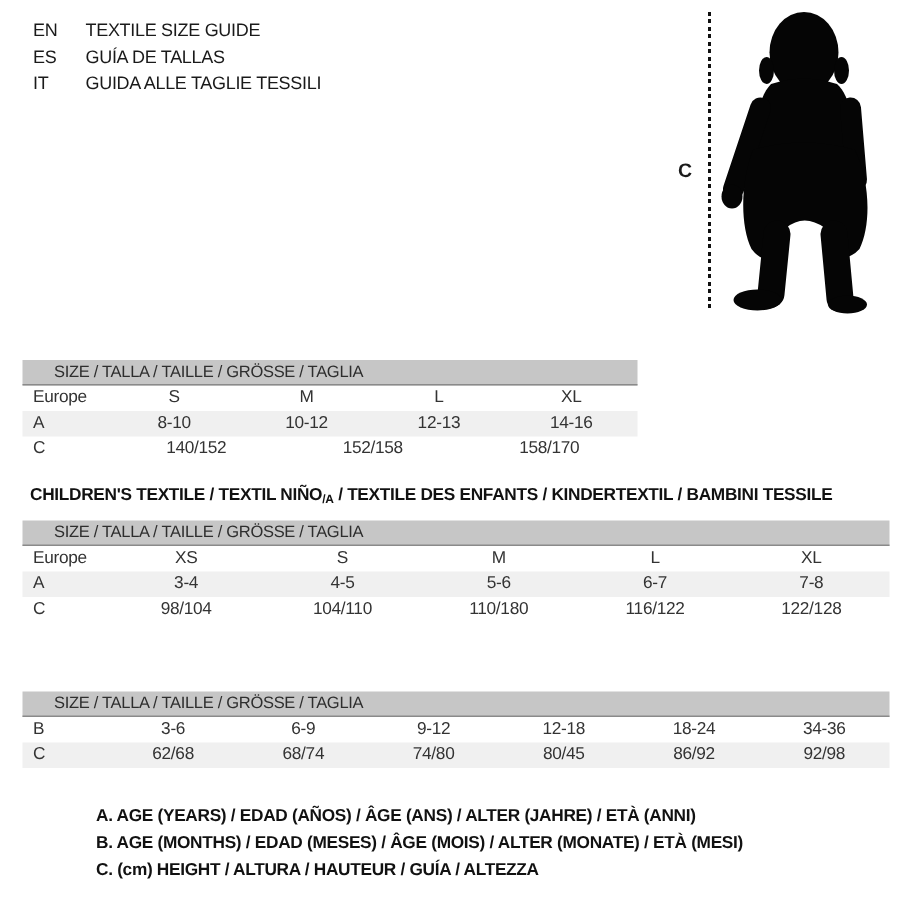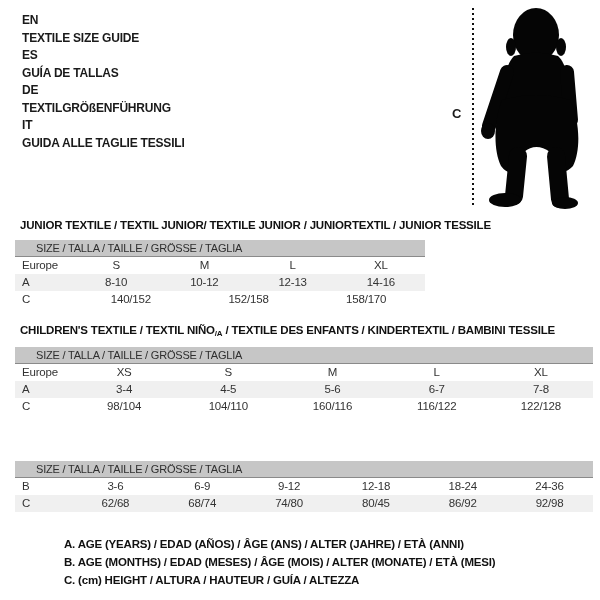--- a/index.html
+++ b/index.html
@@ -3,21 +3,21 @@
 <meta charset="utf-8">
 <style>
   html,body{margin:0;padding:0;background:#ffffff;}
   #page{
     position:relative;width:600px;height:600px;background:#ffffff;overflow:hidden;
     font-family:"Liberation Sans","DejaVu Sans",sans-serif;
     color:#1a1a1a;letter-spacing:-0.2px;
   }
   
   .lang-list{position:absolute;left:22px;top:12px;}
-  .lang-row{display:flex;line-height:17.5px;font-weight:bold;font-size:12px;flex-direction:column;}
+  .lang-row{display:flex;line-height:17.5px;font-weight:normal;font-size:12px;}
   .lang-code{width:35px;}
   .lang-label{white-space:nowrap;}
   
   .measure-line{
     position:absolute;left:472px;top:8px;width:2px;height:198px;
     background:repeating-linear-gradient(to bottom,#111 0 2.5px,transparent 2.5px 5px);
   }
   .height-label{position:absolute;left:452px;top:106px;font-weight:bold;font-size:13px;}
   .baby-svg{position:absolute;left:480px;top:4px;}
   
@@ -48,24 +48,20 @@
   <div class="lang-list">
     <div class="lang-row">
       <span class="lang-code">EN</span>
       <span class="lang-label">TEXTILE SIZE GUIDE</span>
     </div>
     <div class="lang-row">
       <span class="lang-code">ES</span>
       <span class="lang-label">GUÍA DE TALLAS</span>
     </div>
     <div class="lang-row">
-      <span class="lang-code">DE</span>
-      <span class="lang-label">TEXTILGRÖßENFÜHRUNG</span>
-    </div>
-    <div class="lang-row">
       <span class="lang-code">IT</span>
       <span class="lang-label">GUIDA ALLE TAGLIE TESSILI</span>
     </div>
   </div>
 
   <div class="measure-line"></div>
   <div class="height-label">C</div>
   <svg class="baby-svg" width="112" height="208" viewBox="0 0 112 208" aria-hidden="true">
     <g fill="#050505" stroke="#050505">
 
@@ -81,21 +77,20 @@
 
       <path stroke="none" d="M22,96 Q56,86 90,96 C100,116 101,146 93,162 Q84,172 74,164 L70,148 Q56,138 44,148 L40,164 Q30,174 21,162 C13,146 14,116 22,96 Z"></path>
 
       <line x1="38" y1="152" x2="34" y2="192" stroke-width="18" stroke-linecap="round"></line>
       <ellipse cx="25" cy="196" rx="16" ry="7" stroke="none"></ellipse>
       <line x1="76" y1="152" x2="80" y2="195" stroke-width="18" stroke-linecap="round"></line>
       <ellipse cx="85" cy="199" rx="13" ry="6" stroke="none"></ellipse>
     </g>
   </svg>
 
-  <div class="tbl-title" style="top:217px">JUNIOR TEXTILE / TEXTIL JUNIOR/ TEXTILE JUNIOR / JUNIORTEXTIL / JUNIOR TESSILE</div>
   <div class="size-table" style="top:240px;width:410px">
     <div class="size-bar" style="background: rgb(198, 198, 198); border-bottom-color: rgb(138, 138, 138);">SIZE / TALLA / TAILLE / GRÖSSE / TAGLIA</div>
     <div class="trow">
       <div class="lcell">Europe</div>
       <div class="dcell">S</div>
       <div class="dcell">M</div>
       <div class="dcell">L</div>
       <div class="dcell">XL</div>
     </div>
     <div class="trow alt" style="background: rgb(240, 240, 240);">
@@ -129,36 +124,36 @@
       <div class="dcell">3-4</div>
       <div class="dcell">4-5</div>
       <div class="dcell">5-6</div>
       <div class="dcell">6-7</div>
       <div class="dcell">7-8</div>
     </div>
     <div class="trow">
       <div class="lcell">C</div>
       <div class="dcell">98/104</div>
       <div class="dcell">104/110</div>
-      <div class="dcell">160/116</div>
+      <div class="dcell">110/180</div>
       <div class="dcell">116/122</div>
       <div class="dcell">122/128</div>
     </div>
   </div>
 
   <div class="size-table" style="top:461px;width:578px">
     <div class="size-bar" style="background: rgb(198, 198, 198); border-bottom-color: rgb(138, 138, 138);">SIZE / TALLA / TAILLE / GRÖSSE / TAGLIA</div>
     <div class="trow">
       <div class="lcell">B</div>
       <div class="dcell">3-6</div>
       <div class="dcell">6-9</div>
       <div class="dcell">9-12</div>
       <div class="dcell">12-18</div>
       <div class="dcell">18-24</div>
-      <div class="dcell">24-36</div>
+      <div class="dcell">34-36</div>
     </div>
     <div class="trow alt" style="background: rgb(240, 240, 240);">
       <div class="lcell">C</div>
       <div class="dcell">62/68</div>
       <div class="dcell">68/74</div>
       <div class="dcell">74/80</div>
       <div class="dcell">80/45</div>
       <div class="dcell">86/92</div>
       <div class="dcell">92/98</div>
     </div>

